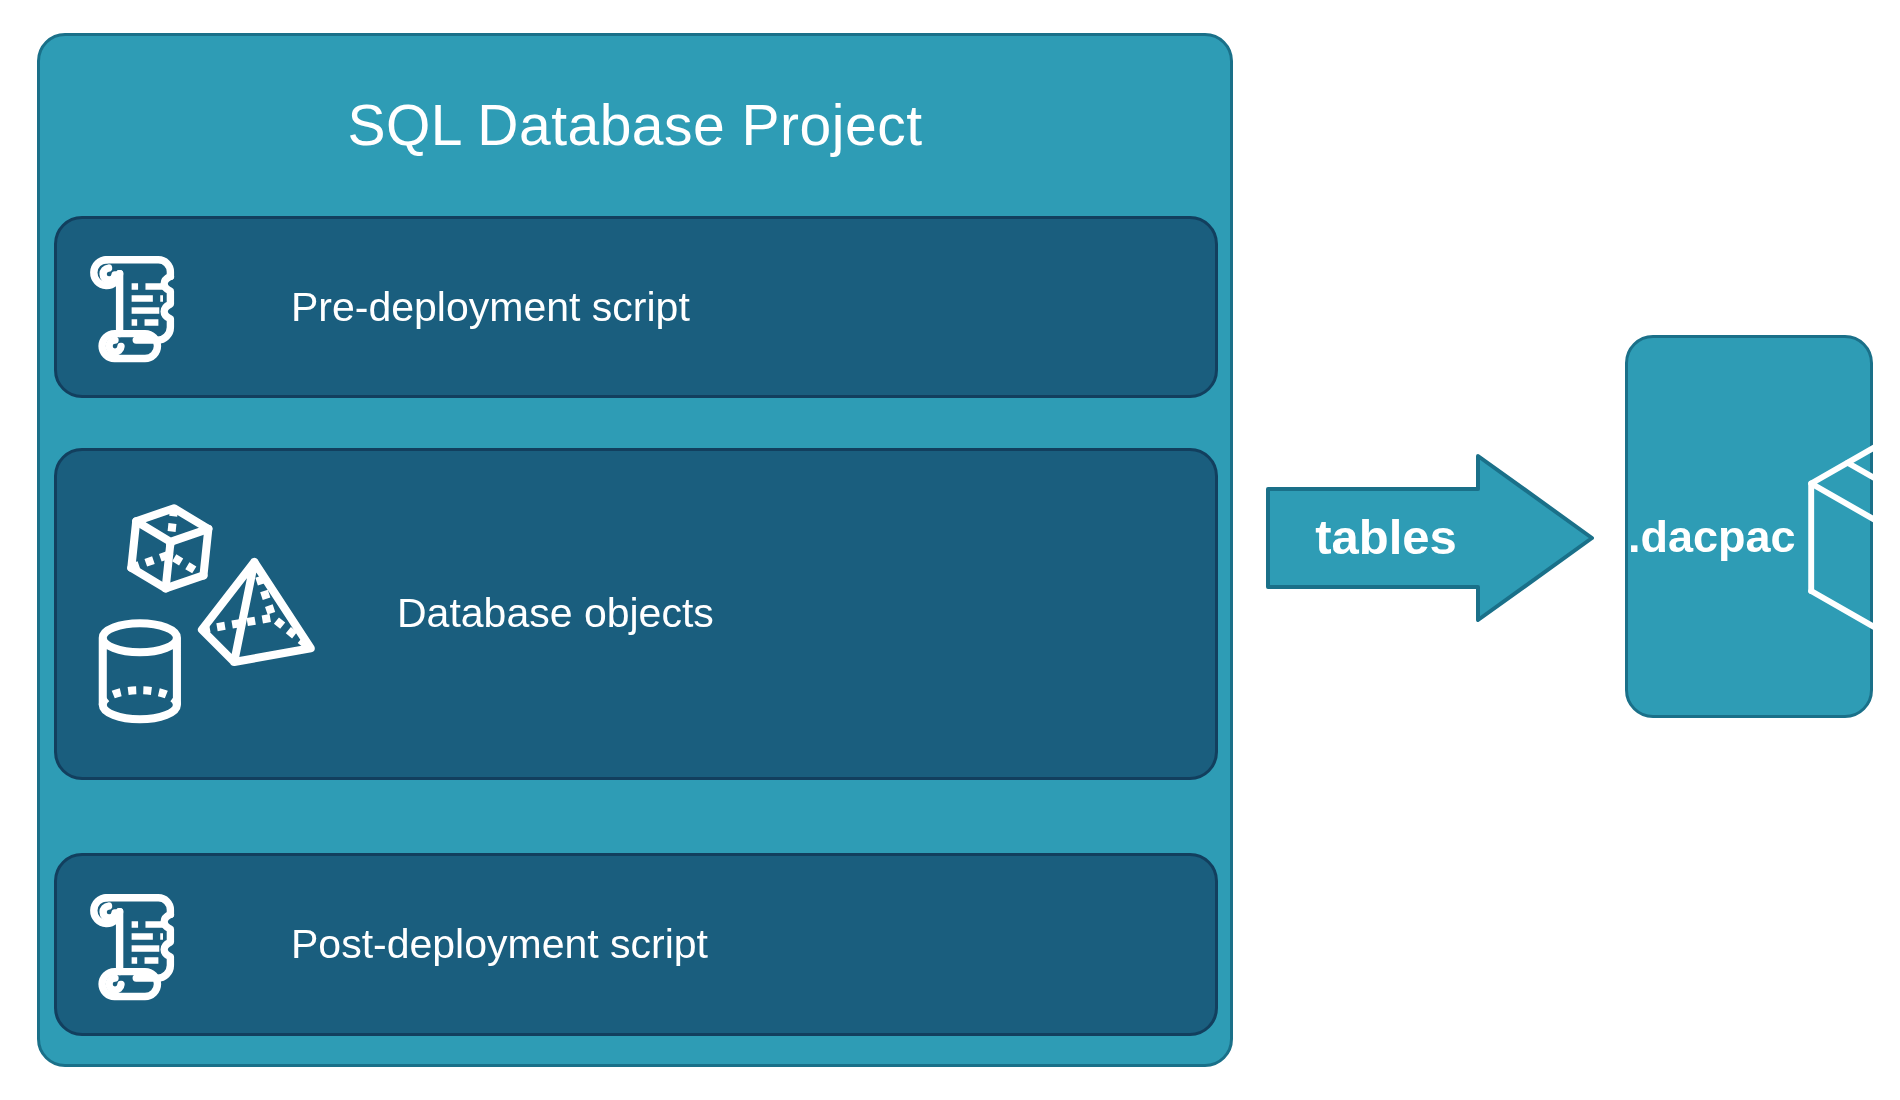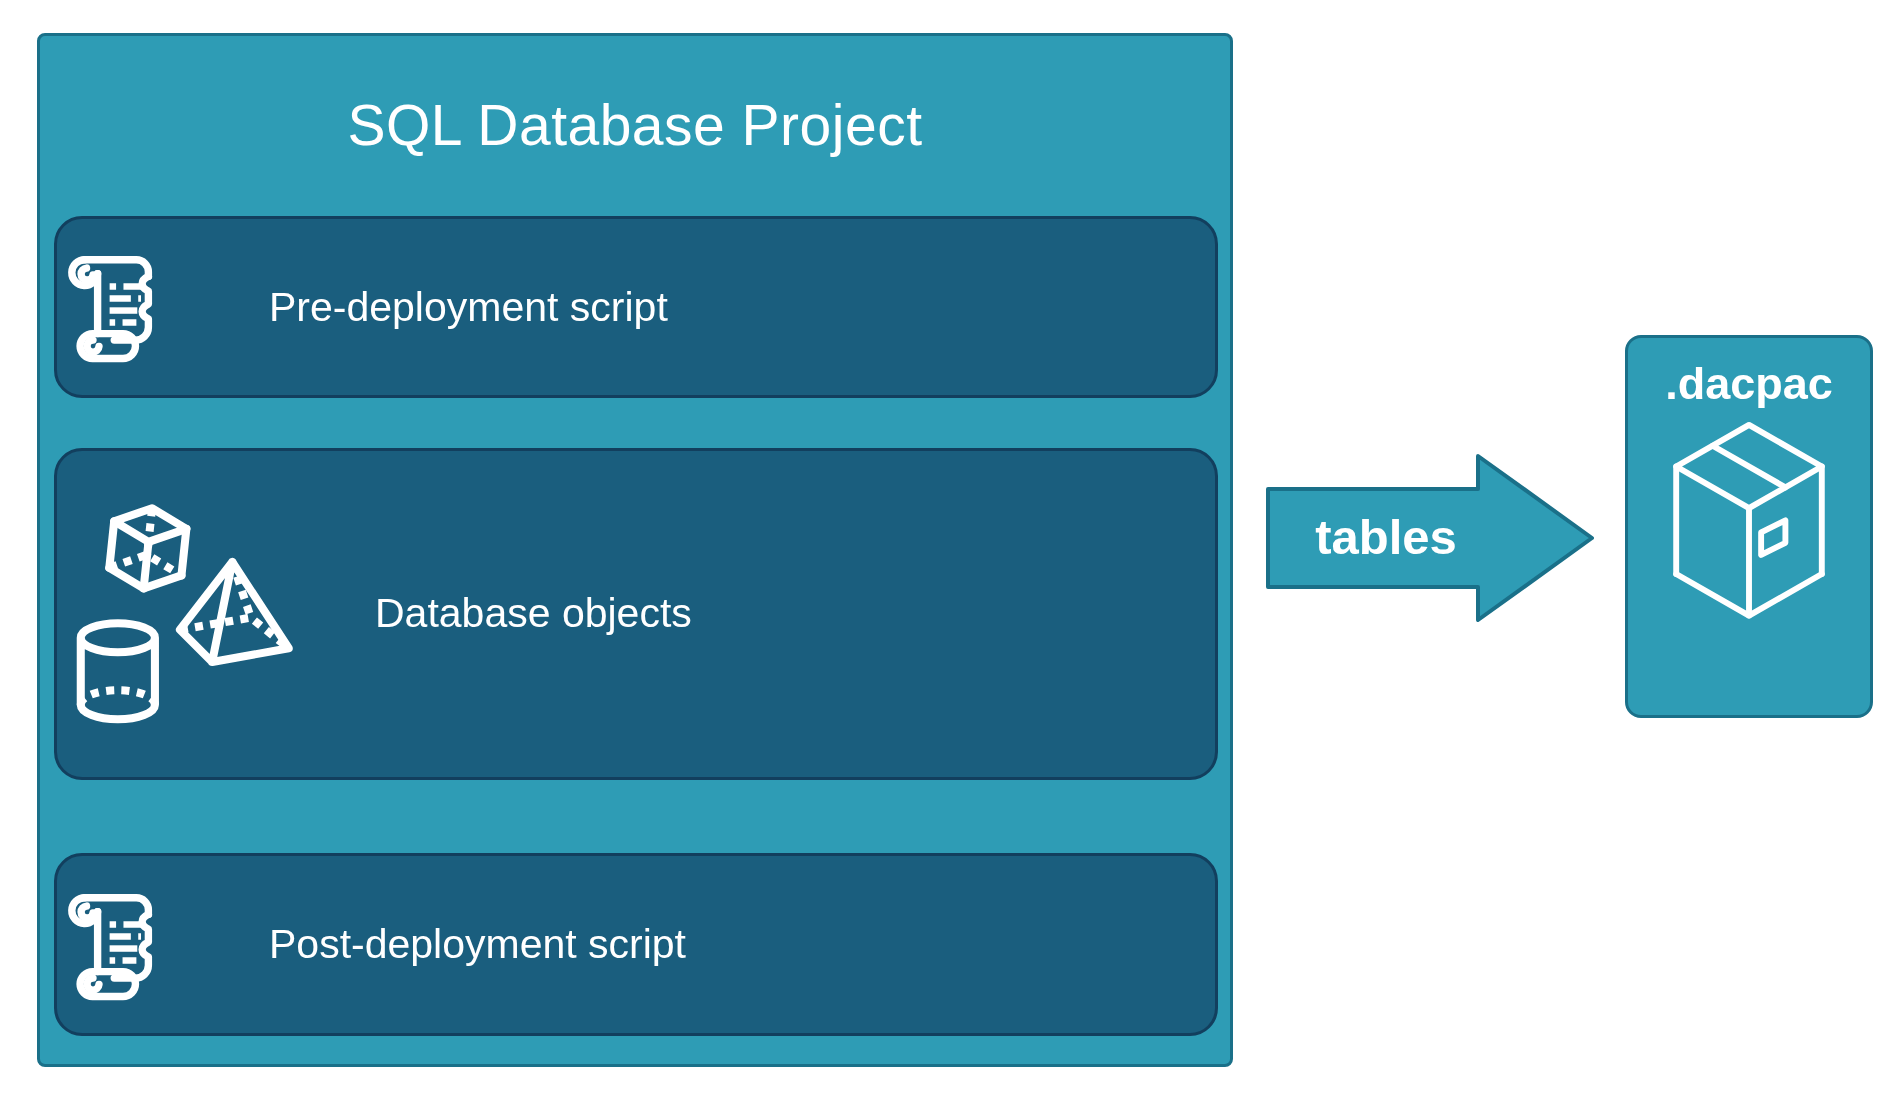--- a/index.html
+++ b/index.html
@@ -5,32 +5,32 @@
   html,body{margin:0;padding:0;background:#ffffff;}
   .canvas{
     position:relative;width:1900px;height:1100px;background:#ffffff;overflow:hidden;
     font-family:"Liberation Sans", sans-serif;color:#ffffff;
   }
   
   .project-box{
     position:absolute;left:37px;top:33px;width:1196px;height:1034px;
     background:var(--teal,#2E9CB5);
     border:3px solid var(--teal-border,#1A7089);
-    border-radius:8px;box-sizing:border-box;
+    border-radius:28px;box-sizing:border-box;
   }
   .project-title{
     position:absolute;left:0;top:56px;width:100%;text-align:center;
     font-size:57px;font-weight:400;color:var(--text,#ffffff);letter-spacing:.5px;
   }
   .row{
     position:absolute;left:14px;width:1164px;box-sizing:border-box;
     background:var(--panel,#1A5E7E);
     border:3px solid var(--panel-border,#123F5E);
     border-radius:28px;
-    display:flex;align-items:center;
+    display:flex;align-items:center;padding-left:22px;
   }
   .row-1{top:180px;height:182px;}
   .row-2{top:412px;height:332px;}
   .row-3{top:801px;height:183px;margin-top:16px;}
   .row-label{font-size:41px;font-weight:400;color:var(--text,#ffffff);margin-left:92px;}
   .row-2 .row-label{margin-left:54px;line-height:1.55;}
   .icon{flex:none;display:block;}
   .scroll-svg{width:120px;height:124px;}
   .shapes-svg{width:258px;height:266px;margin-left:6px;}
   
@@ -40,22 +40,22 @@
   .arrow-label{
     position:absolute;left:0;top:36px;width:212px;height:98px;
     display:flex;align-items:center;justify-content:center;padding-left:28px;box-sizing:border-box;
     font-size:49px;font-weight:700;color:var(--text,#ffffff);
   }
   
   .dacpac-box{
     position:absolute;left:1625px;top:335px;width:248px;height:383px;box-sizing:border-box;
     background:var(--teal,#2E9CB5);
     border:3px solid var(--teal-border,#1A7089);
-    border-radius:16px;
-    display:flex;flex-direction:column;align-items:center;padding-top:20px;
+    border-radius:28px;
+    display:flex;flex-direction:row;align-items:center;padding-top:20px;
   }
   .dacpac-label{font-size:45px;font-weight:700;color:var(--text,#ffffff);}
   .package-svg{width:176px;height:208px;margin-top:8px;}
   
   .icon{color:#ffffff;}
 </style>
 </head>
 <body>
 
 <div class="canvas">

